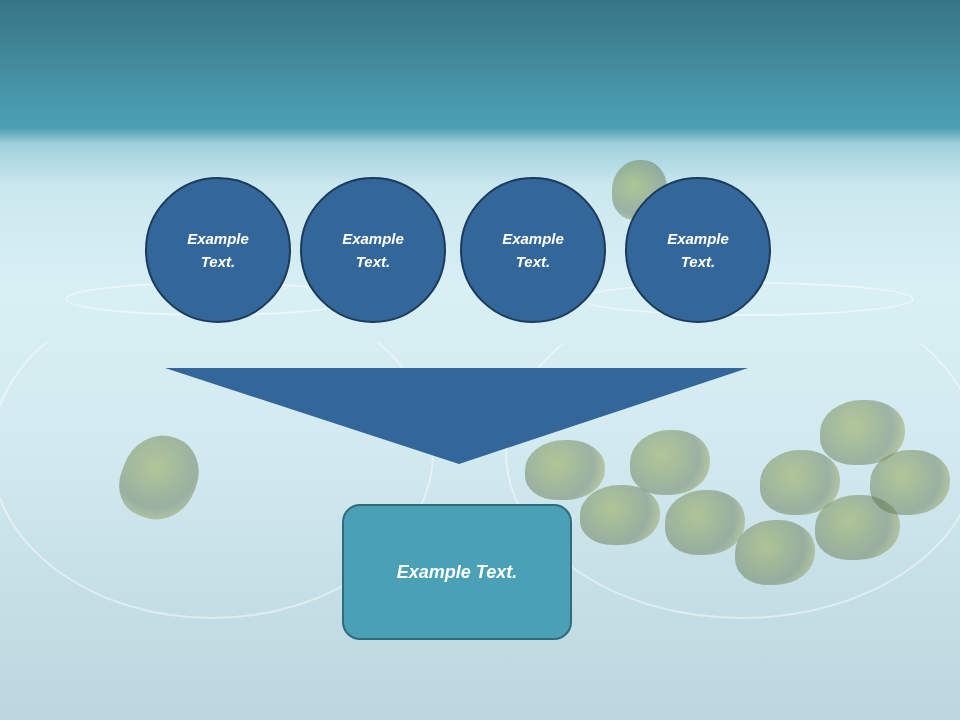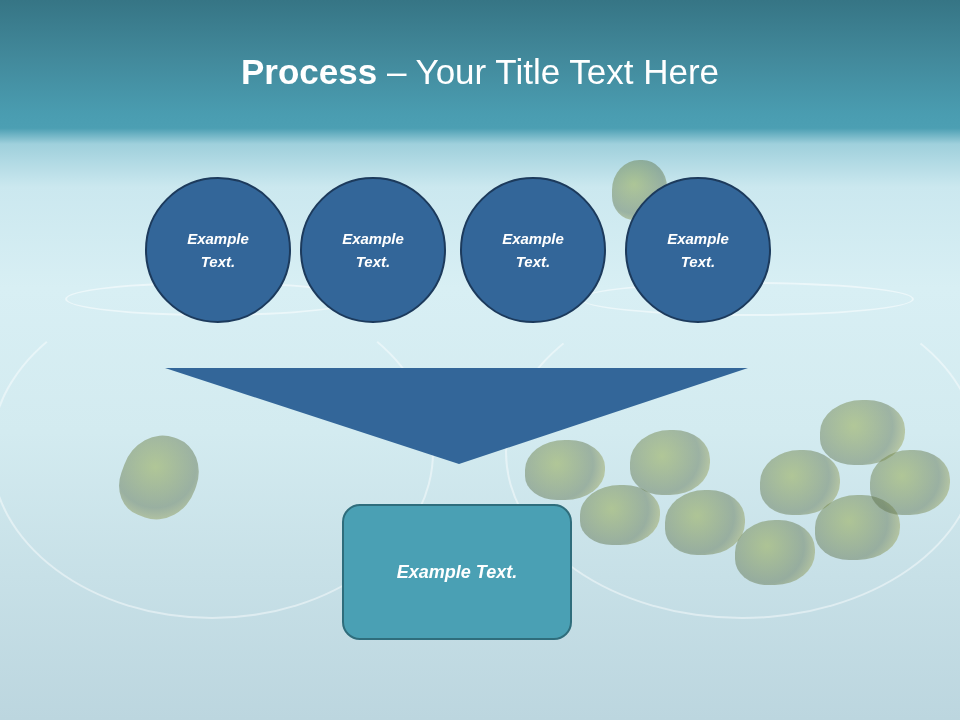--- a/index.html
+++ b/index.html
@@ -35,23 +35,20 @@
   <div class="fish" style="left:525px;top:440px;width:80px;height:60px;"></div>
   <div class="fish" style="left:580px;top:485px;width:80px;height:60px;"></div>
   <div class="fish" style="left:630px;top:430px;width:80px;height:65px;"></div>
   <div class="fish" style="left:665px;top:490px;width:80px;height:65px;"></div>
   <div class="fish" style="left:735px;top:520px;width:80px;height:65px;"></div>
   <div class="fish" style="left:760px;top:450px;width:80px;height:65px;"></div>
   <div class="fish" style="left:820px;top:400px;width:85px;height:65px;"></div>
   <div class="fish" style="left:815px;top:495px;width:85px;height:65px;"></div>
   <div class="fish" style="left:870px;top:450px;width:80px;height:65px;"></div>
 
-  <div class="title">
-    <b>Process</b><span> – Your Title Text Here</span>
-  </div>
 
   <div class="circle" style="left:145px;top:177px;">
       <span>Example Text.</span>
     </div>
   <div class="circle" style="left:300px;top:177px;">
       <span>Example Text.</span>
     </div>
   <div class="circle" style="left:460px;top:177px;">
       <span>Example Text.</span>
     </div>

